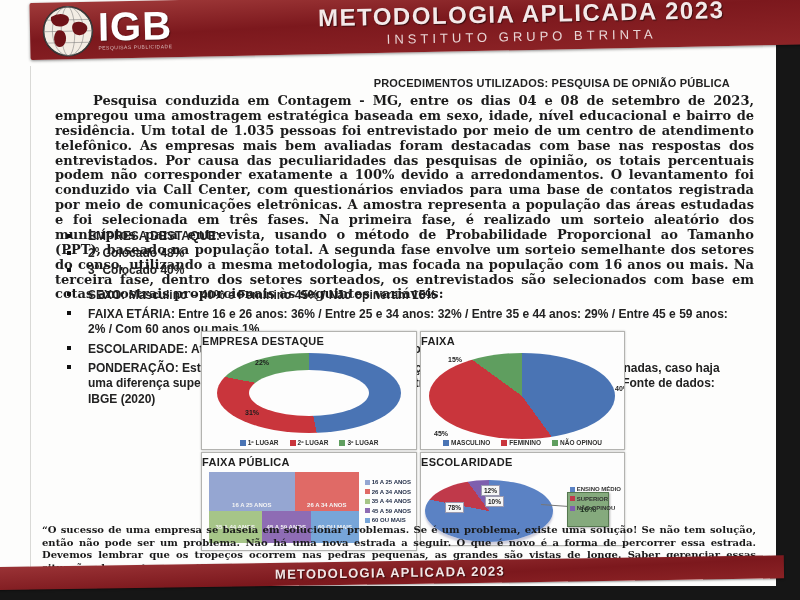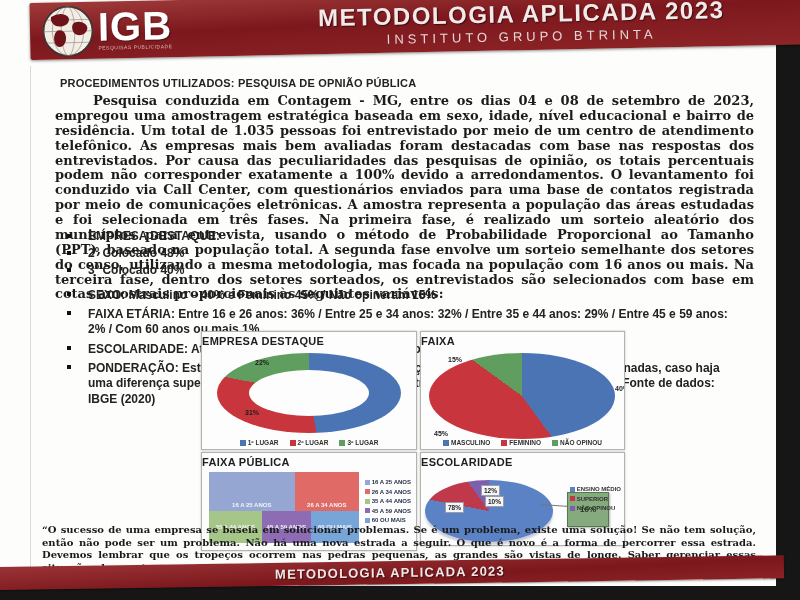--- a/index.html
+++ b/index.html
@@ -20,21 +20,21 @@
   }
   .logo{display:flex;align-items:center;margin-left:12px;width:205px;}
   .logo svg{width:52px;height:52px;}
   .logo-txt{margin-left:4px;color:#fff;}
   .logo-name{font-size:40px;font-weight:bold;letter-spacing:1px;line-height:.85;text-shadow:1px 1px 1px rgba(0,0,0,.4);}
   .logo-sub{font-size:5px;letter-spacing:.5px;color:#d8b9b9;margin-top:1px;}
   .header-titles{position:absolute;left:245px;right:40px;text-align:center;color:#f4e9e9;}
   .header-title{font-size:24px;font-weight:bold;letter-spacing:1.5px;text-shadow:1px 1px 1px rgba(0,0,0,.55);}
   .header-sub{font-size:13px;letter-spacing:4px;color:#e8d4d4;margin-top:1px;}
   
-  .doc-heading{position:absolute;top:77px;left:60px;right:70px;text-align:left;
+  .doc-heading{position:absolute;top:77px;left:60px;right:70px;text-align:right;
     font-size:11px;font-weight:bold;color:#222;letter-spacing:.2px;}
   .doc-para{position:absolute;top:94px;left:55px;right:46px;
     font-family:"DejaVu Serif",serif;font-weight:bold;font-size:13px;line-height:1.145;
     text-align:justify;color:#1c1c1c;text-indent:38px;}
   .bullets{position:absolute;top:229px;left:62px;right:58px;font-size:12px;font-weight:bold;color:#222;}
   .bullets ul{list-style:none;margin:0;padding:0;}
   .bullets li{position:relative;padding-left:26px;margin-bottom:1.5px;line-height:1.3;}
   .bullets li::before{content:"";position:absolute;left:5px;top:4.5px;width:4px;height:4px;background:#111;}
   .bullets .grp2{margin-top:9px;}
   .bullets .grp2 li{margin-bottom:3.5px;}

